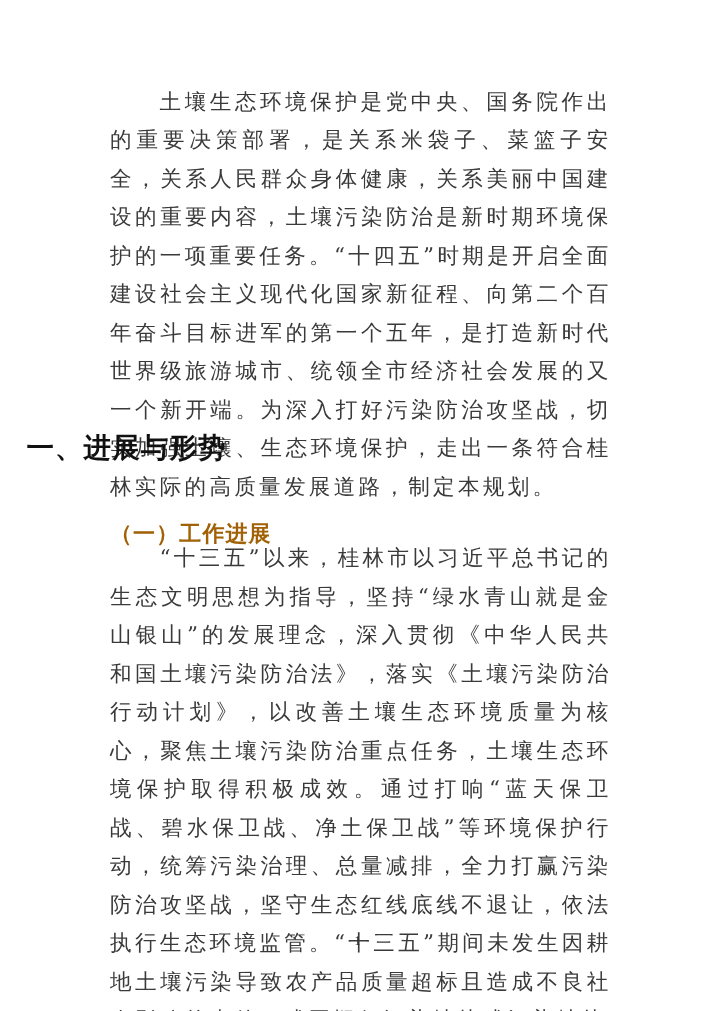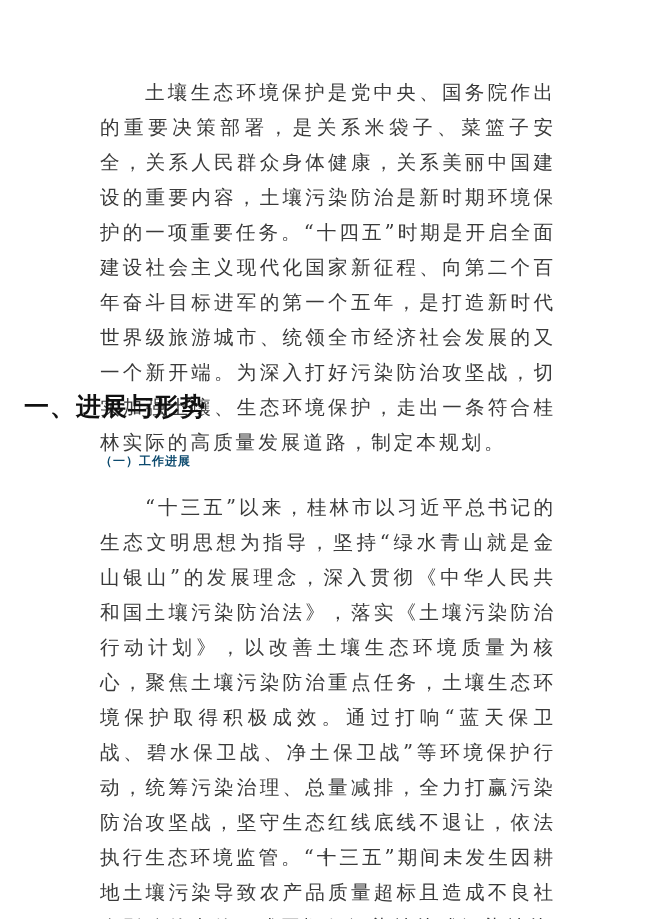--- a/index.html
+++ b/index.html
@@ -14,23 +14,23 @@
       margin: 0;
     }
     .indent { text-indent: 45px; }
     .p1 { top: 75px; }
     .h1 {
       position: absolute; top: 390px; left: 0; width: 650px; text-align: left;
       font-family: "DejaVu Sans", "Liberation Sans", sans-serif; font-weight: bold;
       font-size: 25px; color: #111; letter-spacing: 1px; margin: 0; padding-left: 24px;
     }
     .h2 {
-      position: absolute; top: 453px; left: 100px;
+      position: absolute; top: 472px; left: 100px;
       font-family: "DejaVu Sans", "Liberation Sans", sans-serif; font-weight: bold;
-      font-size: 12px; color: #0c4a6e; letter-spacing: 1px; margin: 0;
+      font-size: 20px; color: #a16207; letter-spacing: 1px; margin: 0;
     }
     .p2 { top: 490px; }
     .page-num {
       position: absolute; top: 848px; left: 0; width: 650px; text-align: center;
       font-family: "Liberation Serif", serif; font-size: 12px; color: #333;
     }
   </style>
 </head>
 <body>
 

